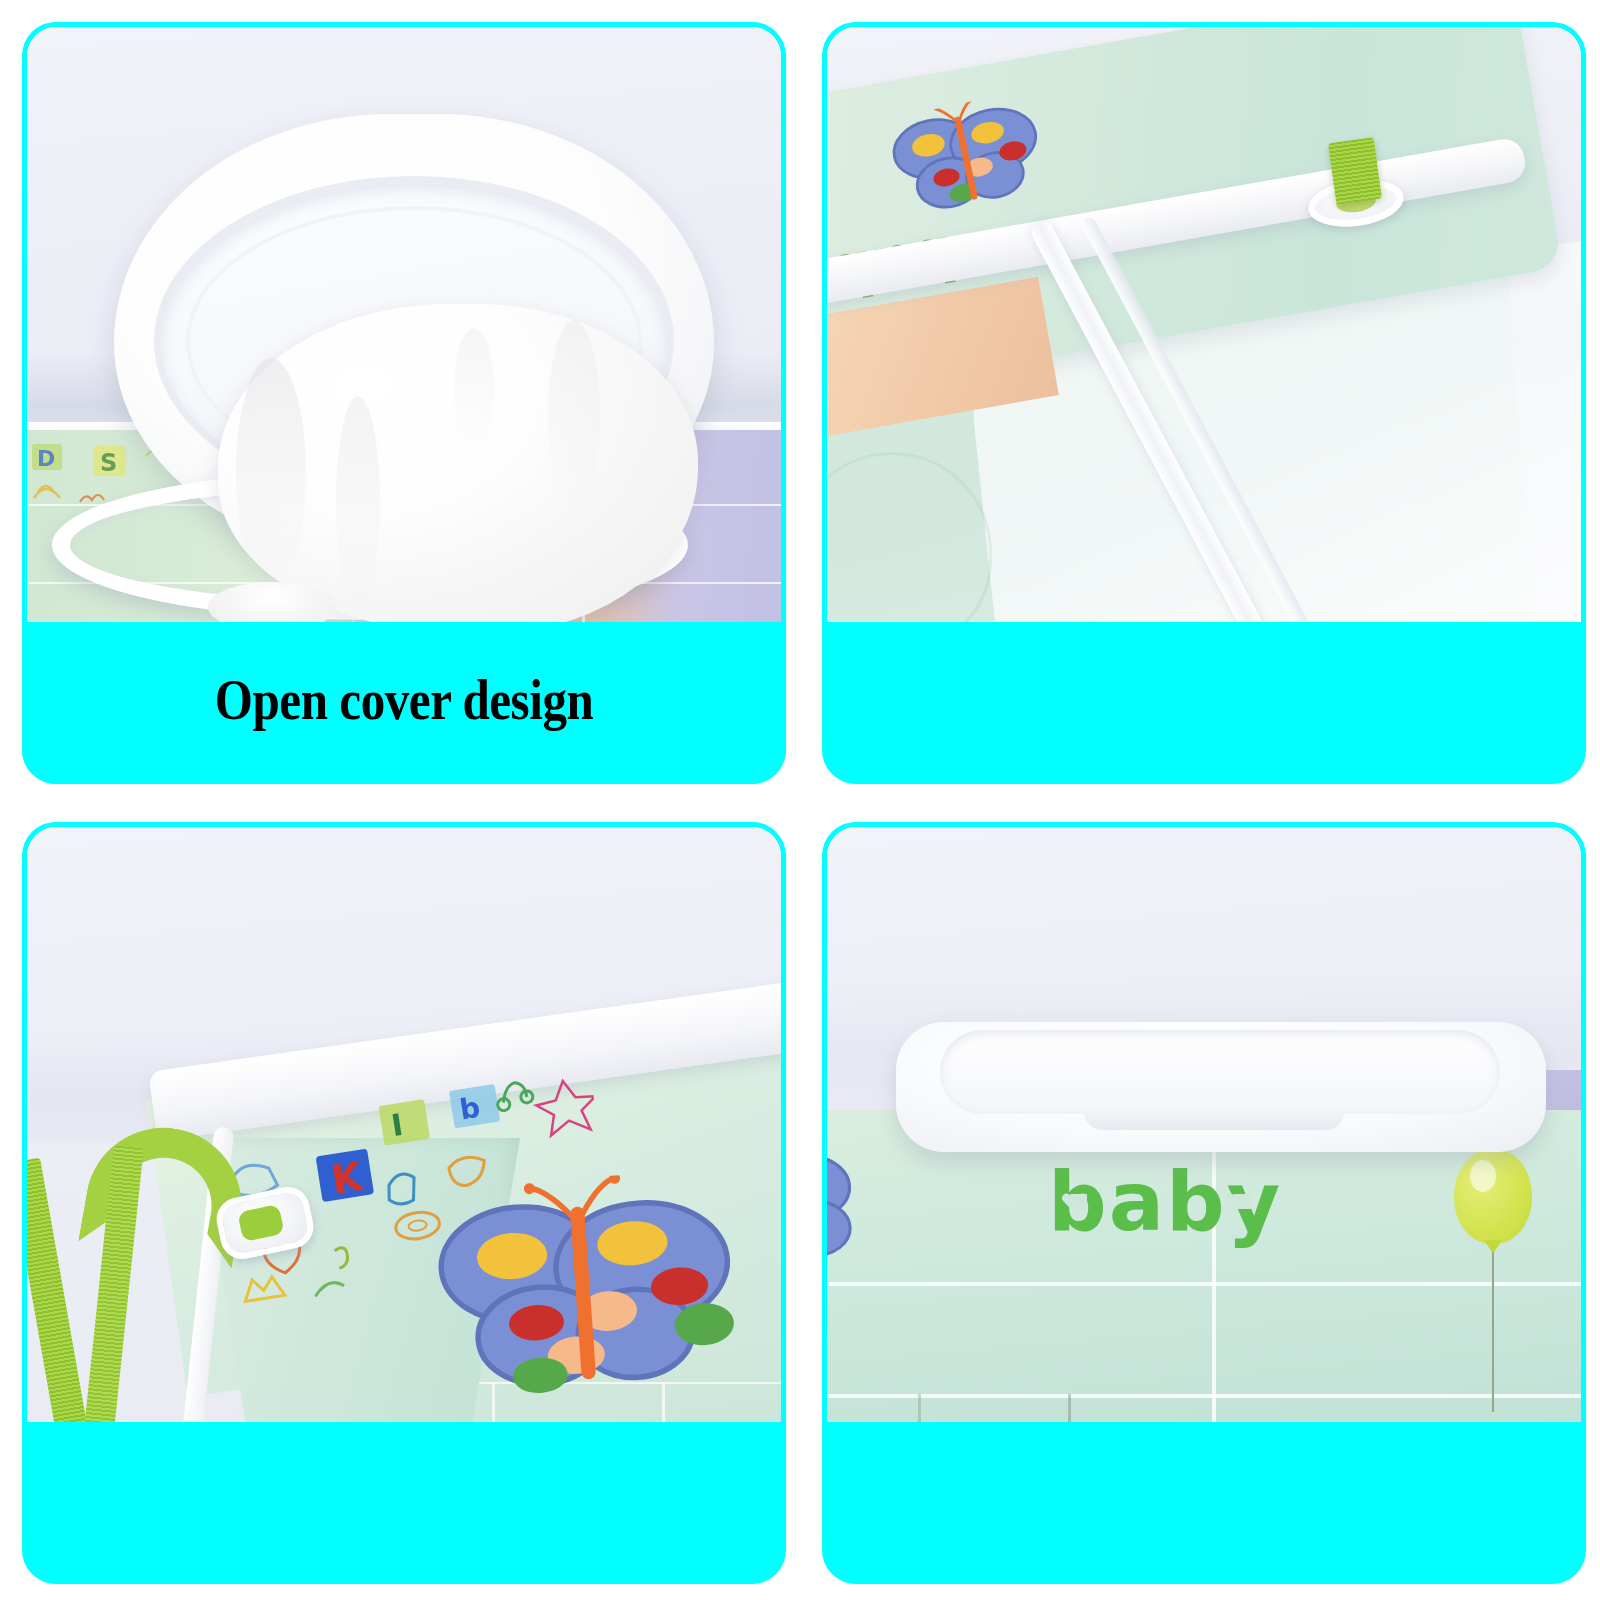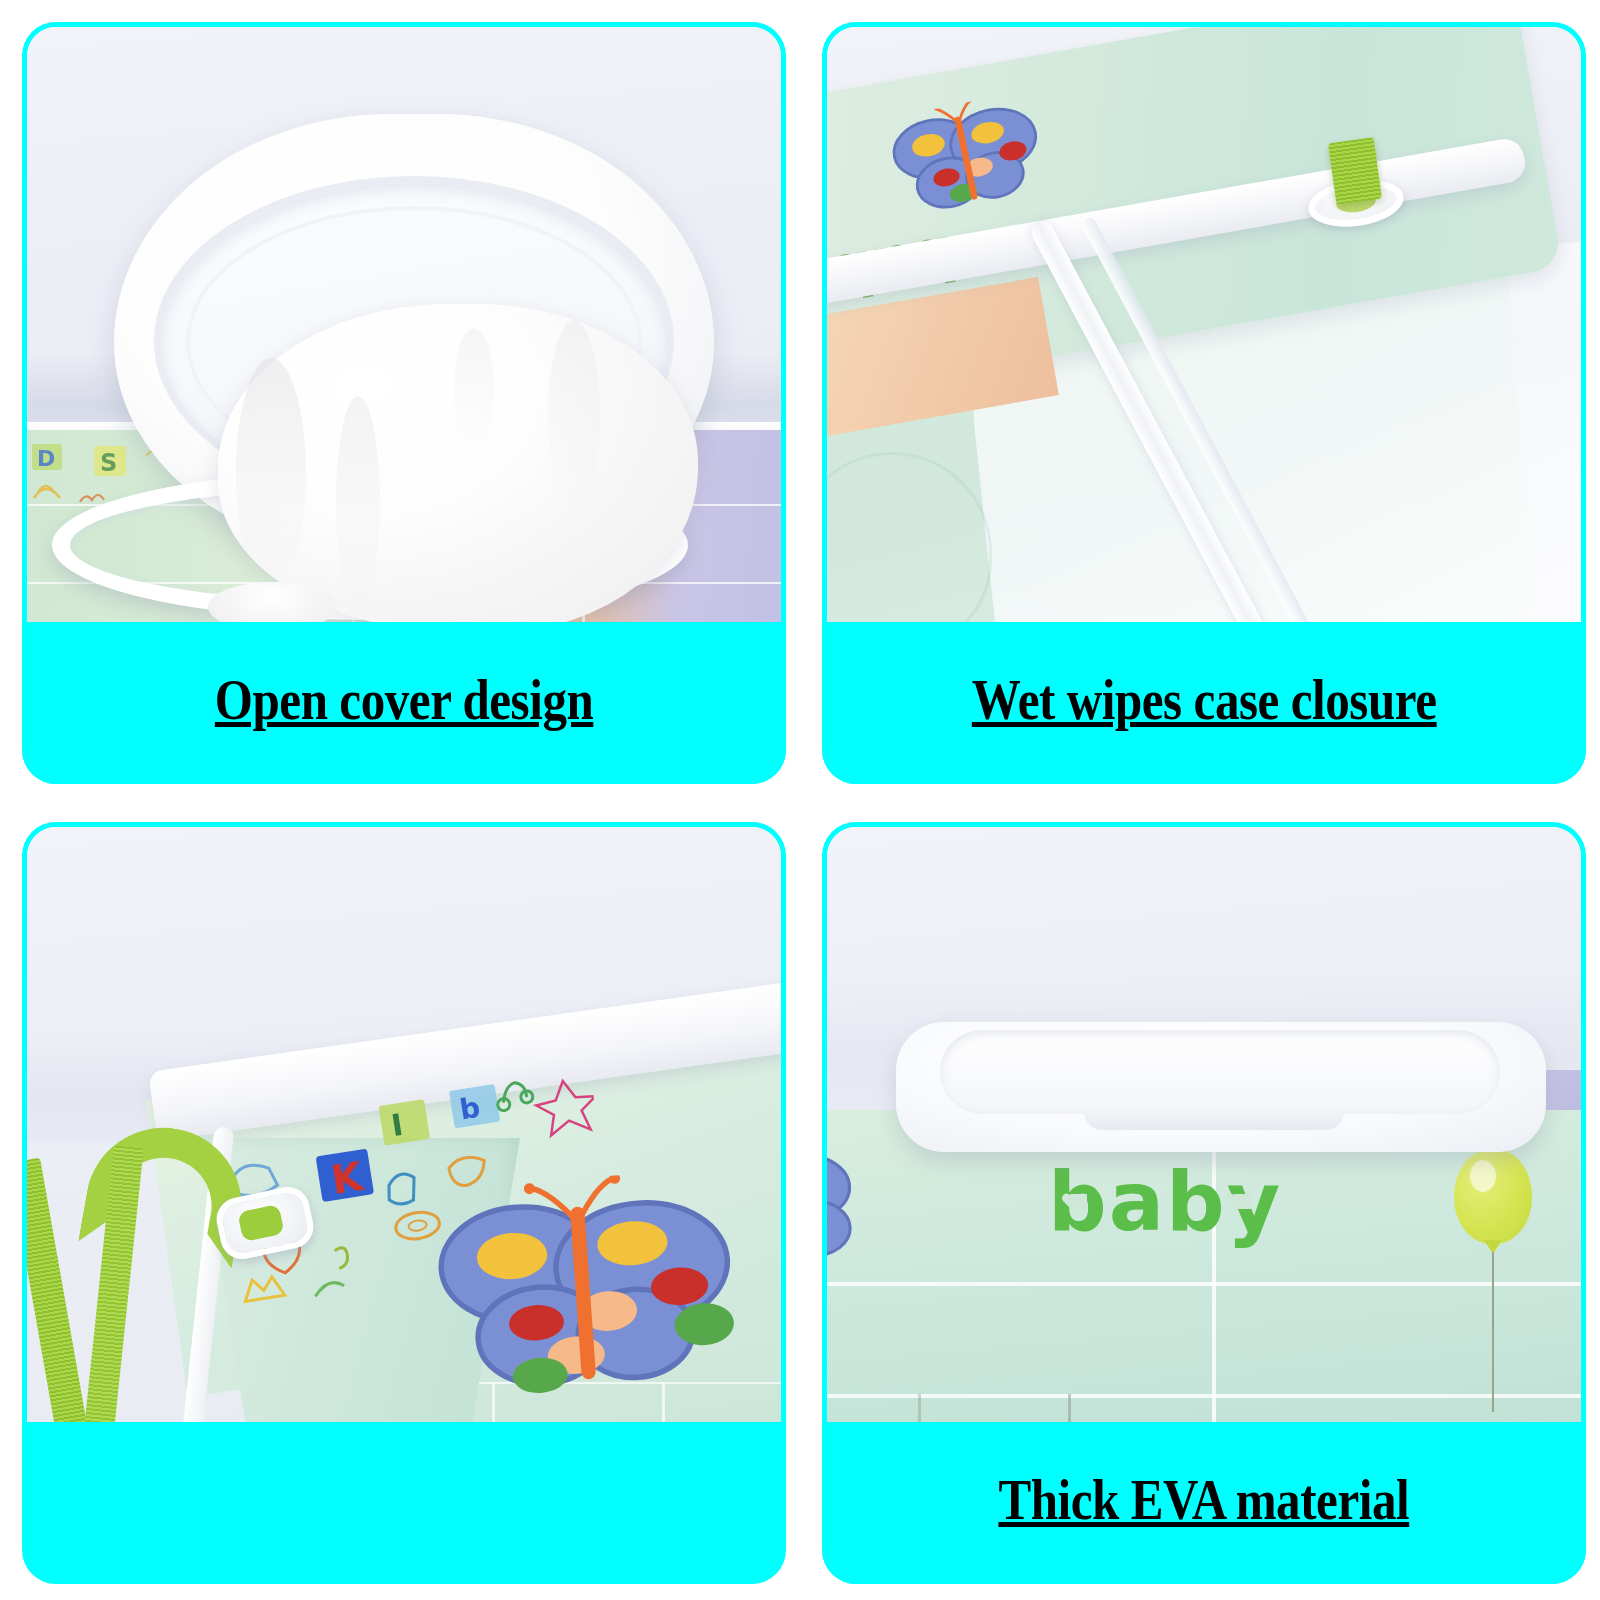--- a/index.html
+++ b/index.html
@@ -38,21 +38,20 @@
     border-bottom: none;
     border-radius: 34px 34px 0 0;
   }
   .photo-inner { position: absolute; left: -5px; top: -5px; width: 764px; height: 605px; overflow: hidden; }
   .caption {
     position: absolute; left: 0; bottom: 0;
     width: 764px; height: 162px;
     background: #00ffff;
     display: flex; align-items: center; justify-content: center;
     border-radius: 0 0 34px 34px;
-    text-decoration: underline;
   }
   .caption span {
     font-family: "Liberation Serif", "DejaVu Serif", serif;
     font-weight: bold;
     font-size: 57px;
     color: #000000;
     letter-spacing: -0.5px;
     transform: scaleX(0.86);
     transform-origin: center;
     white-space: nowrap;
@@ -444,23 +443,20 @@
           <div class="p2-babytext">baby</div>
 
           <div class="p2-flap-edge"></div>
           <div class="p2-grommet"></div>
           <div class="p2-grommet-hole"></div>
           <div class="p2-zip-tab"></div>
 
           <div class="p2-seam"></div>
           <div class="p2-seam2"></div>
         </div>
-      </div>
-      <div class="caption">
-        <span>Wet wipes case closure</span>
       </div>
     </div>
   </div>
 
   <div class="cell">
     <div class="card">
       <div class="photo">
         <div class="photo-inner">
           <div class="bg-wall"></div>
           <div class="wall-shadow" style="top:210px;height:110px;opacity:.4;"></div>
@@ -569,19 +565,16 @@
           <div class="p4-balloon"></div>
           <div class="p4-balloon-hl"></div>
           <div class="p4-balloon-knot"></div>
           <div class="p4-balloon-str"></div>
 
           <div class="p4-lid"></div>
           <div class="p4-lid-inner"></div>
           <div class="p4-lid-notch"></div>
         </div>
       </div>
-      <div class="caption">
-        <span>Thick EVA material</span>
-      </div>
     </div>
   </div>
 
 </div>
 
 </body></html>

